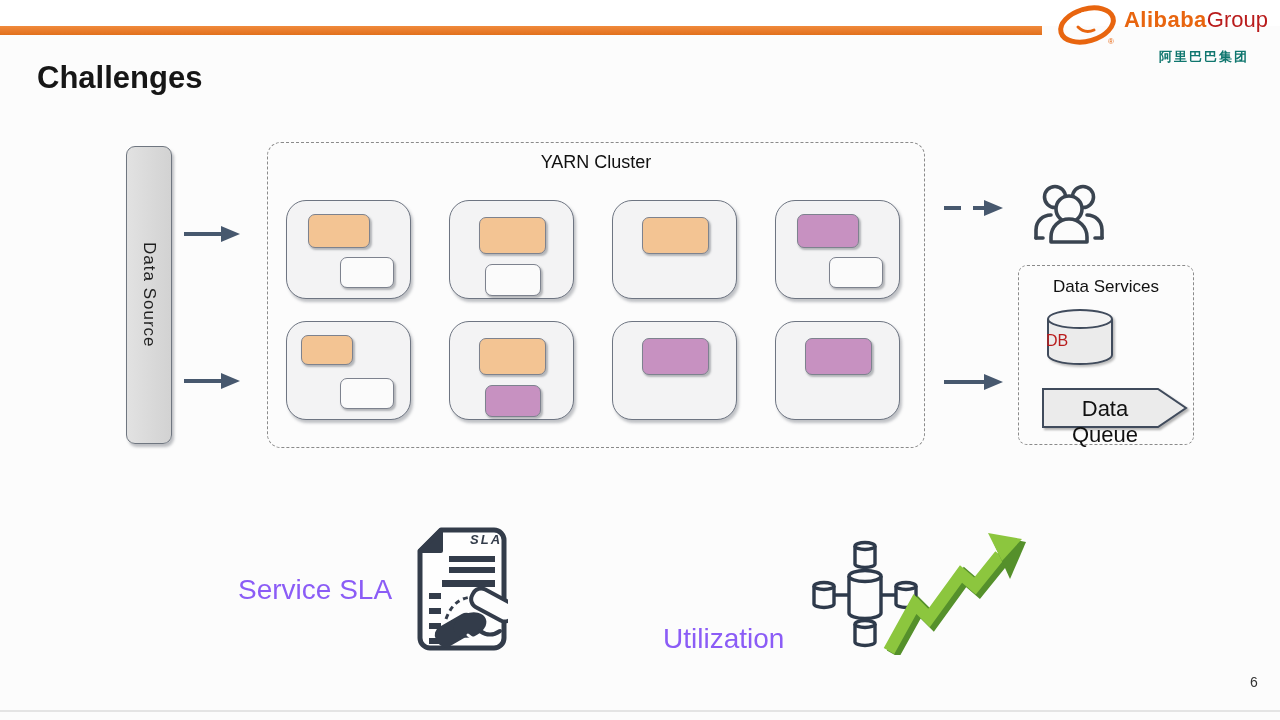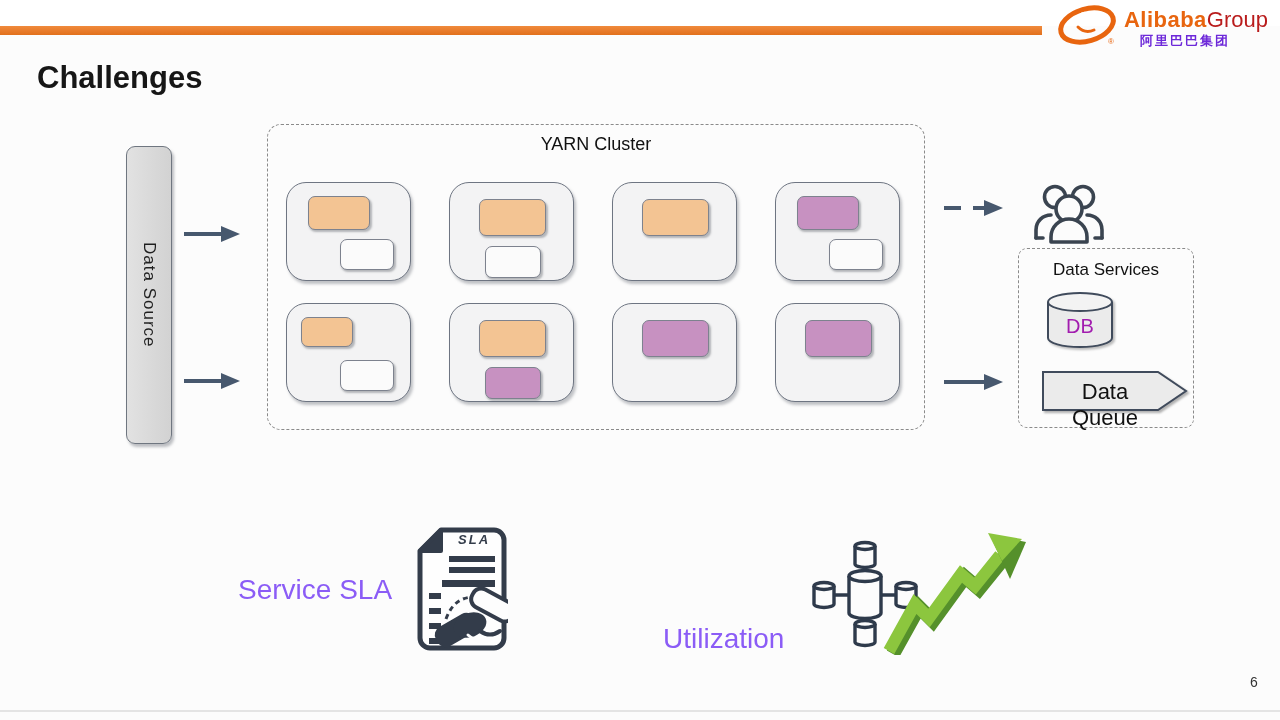--- a/index.html
+++ b/index.html
@@ -10,37 +10,37 @@
 
   
   .top-white { position:absolute; left:0; top:0; width:1280px; height:26px; background:#FFFFFF; }
   .accent-bar { position:absolute; left:0; top:26px; width:1042px; height:9px;
                 background:linear-gradient(#F08A3C,#E2701C); }
   .logo { position:absolute; right:12px; top:3px; display:flex; align-items:flex-start; gap:4px; }
   .logo-text { display:flex; flex-direction:column; line-height:1; margin-top:6px; }
   .logo-row1 { display:flex; align-items:baseline; }
   .logo-brand { font-size:22px; font-weight:bold; color:#E8650F; letter-spacing:.5px; }
   .logo-suffix { font-size:22px; color:#b91c1c; }
-  .logo-cn { font-size:13px; font-weight:bold; color:#6d28d9; margin-top:3px; margin-left:16px; letter-spacing:2px; }
+  .logo-cn { font-size:13px; font-weight:bold; color:#0f766e; margin-top:19px; margin-left:16px; letter-spacing:2px;text-align:center; }
   .logo-reg { position:absolute; left:52px; top:34px; font-size:8px; color:#E8650F; }
 
   .page-title { position:absolute; left:37px; top:60px; font-size:31px; font-weight:bold; color:#161616; }
 
   
   .data-source { position:absolute; left:126px; top:146px; width:46px; height:298px;
                  background:linear-gradient(90deg,#E2E2E2,#D2D2D2); border:1.6px solid #6F7680;
                  border-radius:9px; box-shadow:2px 3px 3px rgba(90,95,105,.4);
                  display:flex; align-items:center; justify-content:center; }
   .data-source span { writing-mode:vertical-rl; font-size:17px; color:#1F1F1F; letter-spacing:1px; }
 
   
   .arrow { position:absolute; }
 
   
-  .yarn-cluster { position:absolute; left:267px; top:124px; width:658px; height:306px;
+  .yarn-cluster { position:absolute; left:267px; top:142px; width:658px; height:306px;
                   border:1.7px dashed #8A8A8A; border-radius:14px; }
   .yarn-label { position:absolute; top:9px; left:0; right:0; text-align:center; font-size:18px; color:#111; }
   .yarn-nodes { position:absolute; left:18px; right:24px; top:57px; bottom:27px;
                 display:grid; grid-template-columns:repeat(4,125px); grid-template-rows:99px 99px;
                 justify-content:space-between; align-content:space-between; }
   .node { position:relative; width:125px; height:99px; background:#F3F3F4;
           border:1.6px solid #6E7582; border-radius:20px;
           box-shadow:2px 3px 3px rgba(100,105,115,.4); }
   .container { position:absolute; border:1.4px solid #7D828E; border-radius:7px;
                box-shadow:1.5px 2px 2px rgba(60,65,75,.35); }
@@ -48,34 +48,34 @@
   .color-purple { background:#C791C1; }
   .color-empty  { background:#FBFBFB; }
   .pos-tl    { left:21px; top:13px; width:62px; height:34px; }
   .pos-tl-sm { left:14px; top:13px; width:52px; height:30px; }
   .pos-tc    { left:29px; top:16px; width:67px; height:37px; }
   .pos-bc    { left:35px; top:63px; width:56px; height:32px; }
   .pos-br    { left:53px; top:56px; width:54px; height:31px; }
 
   
   .users-icon { position:absolute; left:1032px; top:181px; }
-  .data-services { position:absolute; left:1018px; top:248px; width:176px; height:180px;
+  .data-services { position:absolute; left:1018px; top:265px; width:176px; height:180px;
                    border:1.7px dashed #8A8A8A; border-radius:9px;padding-left:8px; }
   .ds-label { position:absolute; top:11px; left:0; right:0; text-align:center; font-size:17px; color:#111; }
   .db-wrap { position:absolute; left:27px; top:42px; width:68px; height:58px; }
-  .db-label { position:absolute; left:0; top:24px; width:68px; text-align:center; font-size:20px; color:#a21caf; }
+  .db-label { position:absolute; left:0; top:24px; width:68px; text-align:left; font-size:16px; color:#b91c1c; }
   .queue-wrap { position:absolute; left:23px; top:122px; width:146px; height:40px; }
   .queue-label { position:absolute; left:6px; top:8px; width:114px; text-align:center; font-size:22px; color:#111; }
 
   
   .sla-group { position:absolute; left:238px; top:527px; display:flex; align-items:center; gap:24px; }
   .util-group { position:absolute; left:663px; top:527px; display:flex; align-items:flex-end; gap:28px; }
   .legend-label { font-size:28px; color:#8b5cf6; }
   .sla-icon-wrap { position:relative; width:92px; height:126px; }
-  .sla-text { position:absolute; left:42px; top:5px; width:44px; text-align:left;
+  .sla-text { position:absolute; left:42px; top:5px; width:44px; text-align:right;
               font-size:13px; font-weight:bold; font-style:italic; color:#333C4A; letter-spacing:2px; }
   .util-icons { position:relative; width:250px; height:128px; }
   .dist-db-icon { position:absolute; left:0px; top:12px; }
   .growth-arrow { position:absolute; left:66px; top:6px; }
 
   
   .page-number { position:absolute; left:1250px; top:674px; font-size:14px; color:#333; }
   .bottom-line { position:absolute; left:0; top:710px; width:1280px; height:2px; background:#E4E4E4; }
 </style>
 </head>

